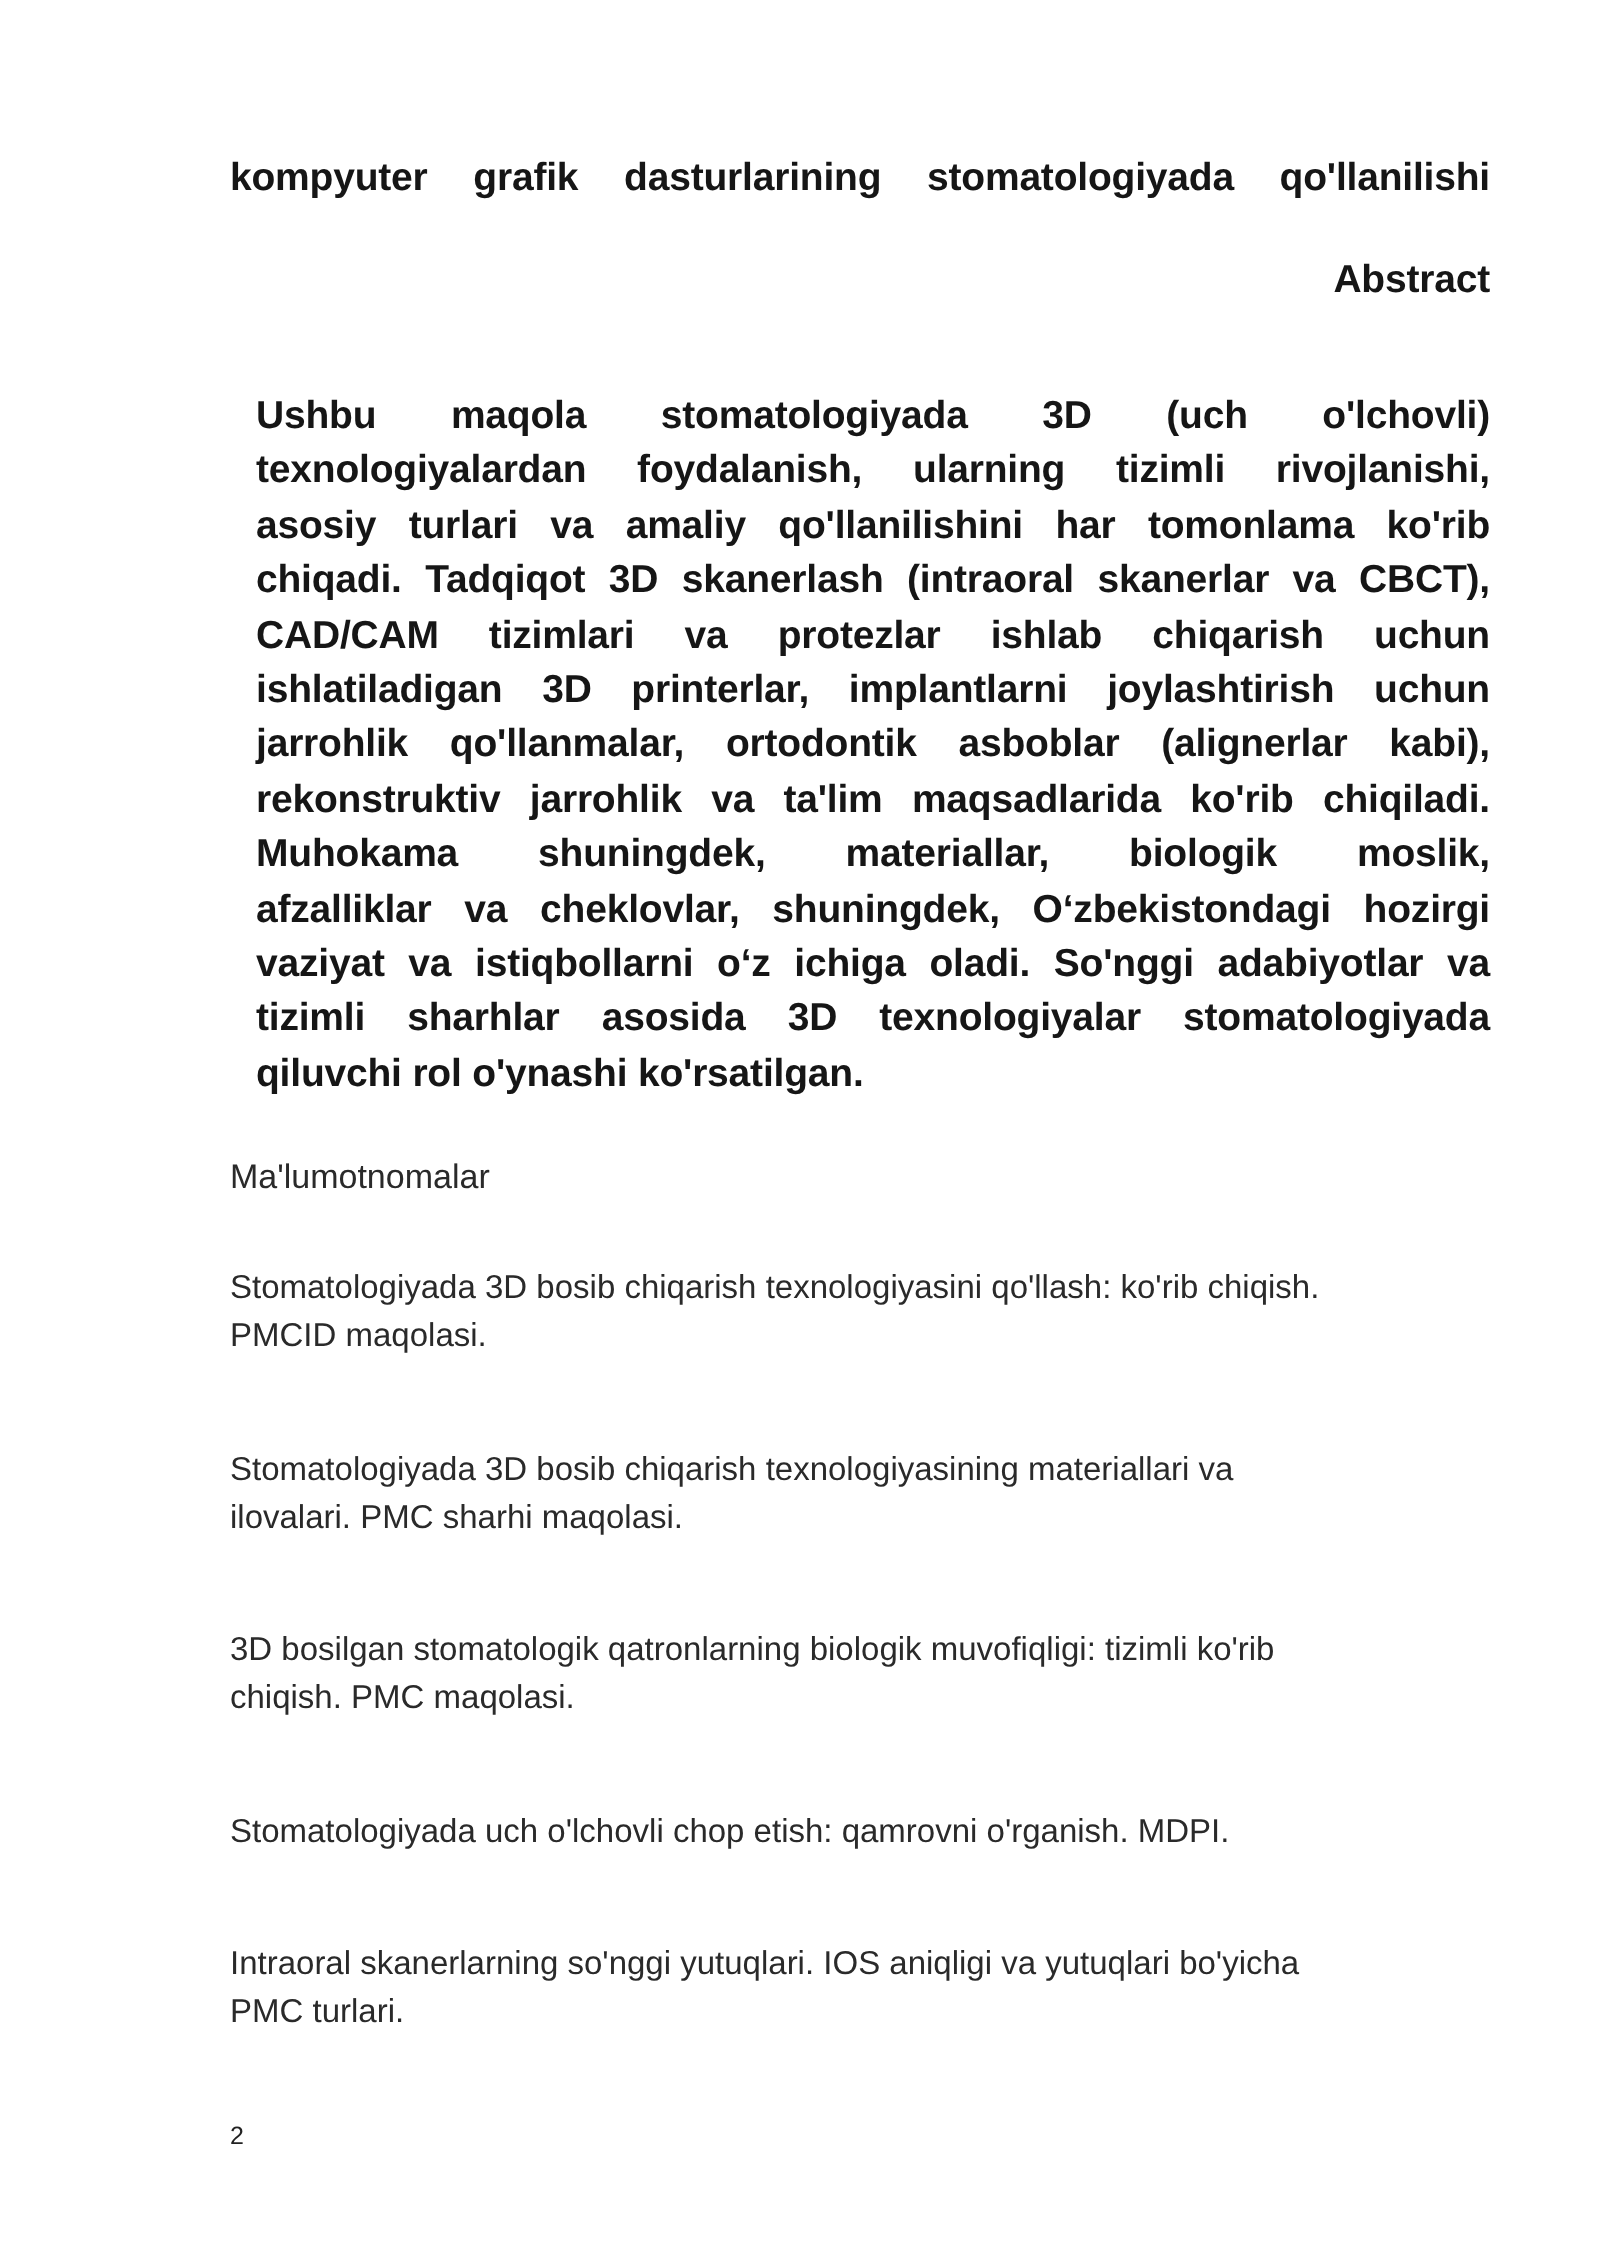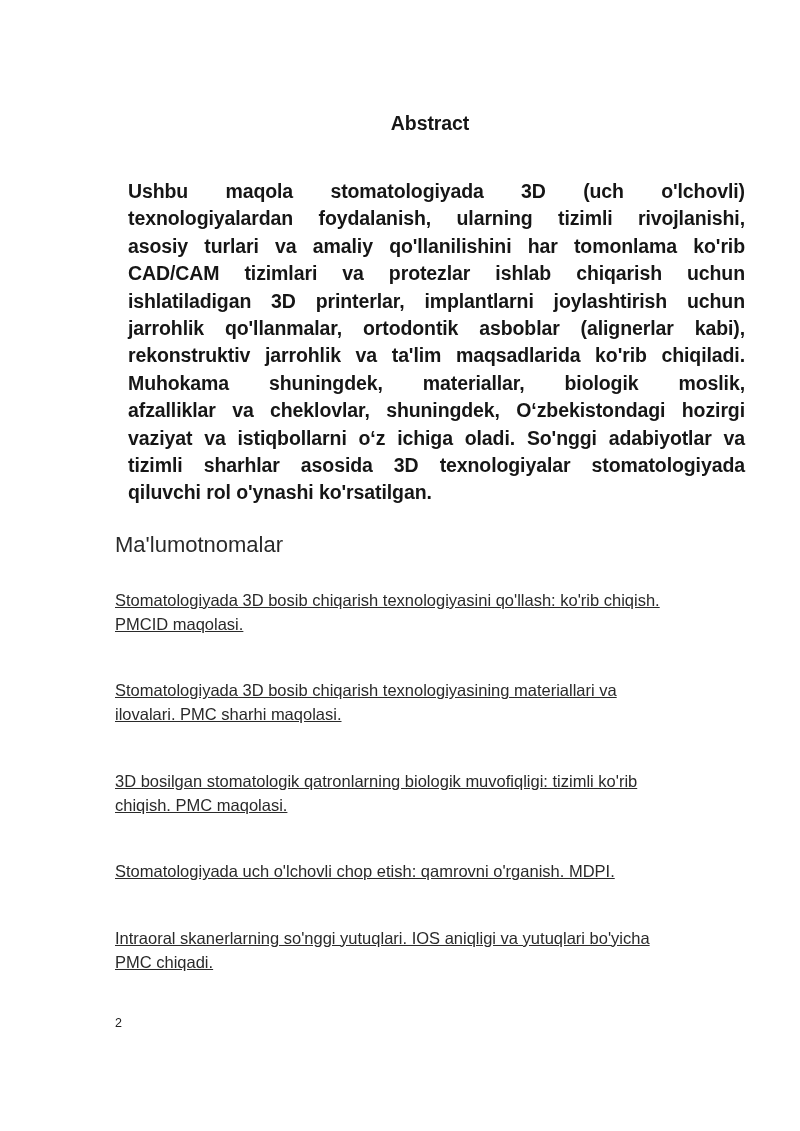--- a/index.html
+++ b/index.html
@@ -14,51 +14,55 @@
   }
   
   .doc-bold {
     font-weight: bold; font-size: 19.5px; color: #161616;
     letter-spacing: -0.1px;
   }
   .title-block .tline {
     line-height: 27px; text-align: justify; text-align-last: justify;
     white-space: nowrap;
   }
-  .abstract-heading { margin-top: 34px; line-height: 27px; text-align: center; }
+  .abstract-heading { margin-top: 24px; line-height: 27px; text-align: right; }
   .body-para { margin-top: 41px; }
   .body-para .tline {
     line-height: 27.4px; text-align: justify; text-align-last: justify;
     white-space: nowrap;
     margin-left: 13px;
   }
   .body-para .tline:last-child { text-align-last: left; }
   
   .ref-heading {
-    margin-top: 27px; font-size: 22px; line-height: 22px; color: #2a2a2a;
+    margin-top: 27px; font-size: 17px; line-height: 22px; color: #2a2a2a;
   }
   .refs { margin-top: 32px; }
-  .ref { margin: 0 0 42.5px 0; font-size: 16.5px; color: #2a2a2a; text-decoration: underline; }
+  .ref { margin: 0 0 42.5px 0; font-size: 16.5px; color: #2a2a2a; }
   .ref .tline { line-height: 24px; text-align: left; white-space: nowrap; }
   .page-number {
     margin-top: 4px; font-size: 12.5px; line-height: 15px; color: #222222;
   }
 </style>
 </head>
 <body>
 
 <div class="page">
 
+  <div class="doc-bold title-block">
+      <div class="tline">kompyuter grafik dasturlarining stomatologiyada qo'llanilishi</div>
+    </div>
 
   <div class="doc-bold abstract-heading">Abstract</div>
 
   <div class="doc-bold body-para">
       <div class="tline">Ushbu maqola stomatologiyada 3D (uch o'lchovli)</div>
       <div class="tline">texnologiyalardan foydalanish, ularning tizimli rivojlanishi,</div>
       <div class="tline">asosiy turlari va amaliy qo'llanilishini har tomonlama ko'rib</div>
+      <div class="tline">chiqadi. Tadqiqot 3D skanerlash (intraoral skanerlar va CBCT),</div>
       <div class="tline">CAD/CAM tizimlari va protezlar ishlab chiqarish uchun</div>
       <div class="tline">ishlatiladigan 3D printerlar, implantlarni joylashtirish uchun</div>
       <div class="tline">jarrohlik qo'llanmalar, ortodontik asboblar (alignerlar kabi),</div>
       <div class="tline">rekonstruktiv jarrohlik va ta'lim maqsadlarida ko'rib chiqiladi.</div>
       <div class="tline">Muhokama shuningdek, materiallar, biologik moslik,</div>
       <div class="tline">afzalliklar va cheklovlar, shuningdek, Oʻzbekistondagi hozirgi</div>
       <div class="tline">vaziyat va istiqbollarni oʻz ichiga oladi. So'nggi adabiyotlar va</div>
       <div class="tline">tizimli sharhlar asosida 3D texnologiyalar stomatologiyada</div>
       <div class="tline">qiluvchi rol o'ynashi ko'rsatilgan.</div>
     </div>
@@ -76,19 +80,19 @@
       </div>
     <div class="ref">
         <div class="tline">3D bosilgan stomatologik qatronlarning biologik muvofiqligi: tizimli ko'rib</div>
         <div class="tline">chiqish. PMC maqolasi.</div>
       </div>
     <div class="ref">
         <div class="tline">Stomatologiyada uch o'lchovli chop etish: qamrovni o'rganish. MDPI.</div>
       </div>
     <div class="ref">
         <div class="tline">Intraoral skanerlarning so'nggi yutuqlari. IOS aniqligi va yutuqlari bo'yicha</div>
-        <div class="tline">PMC chiqadi.</div>
+        <div class="tline">PMC turlari.</div>
       </div>
   </div>
 
   <div class="page-number">2</div>
 
 </div>
 
 </body></html>

